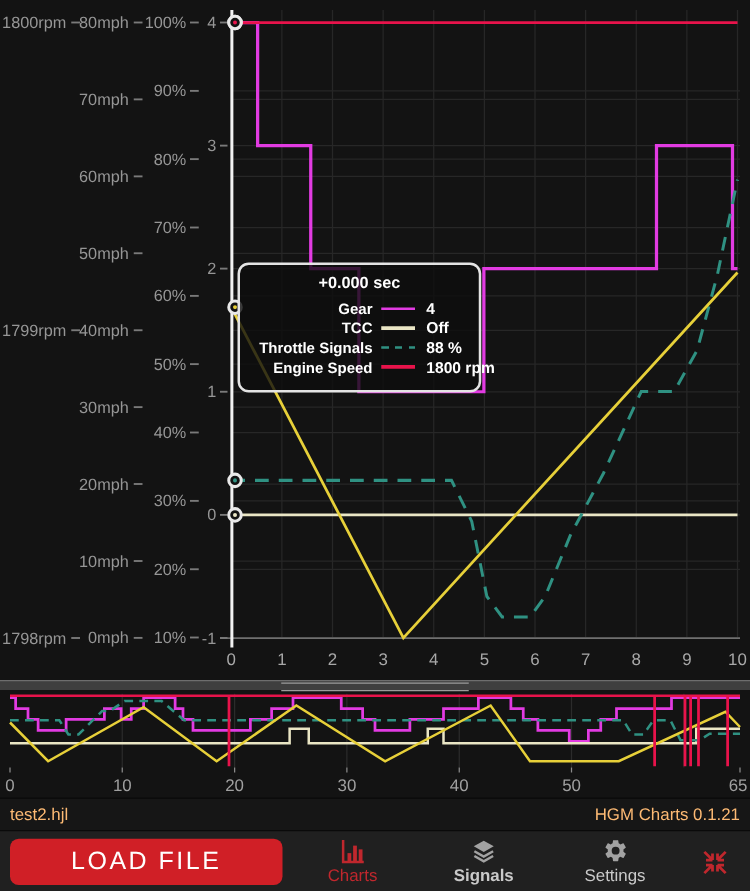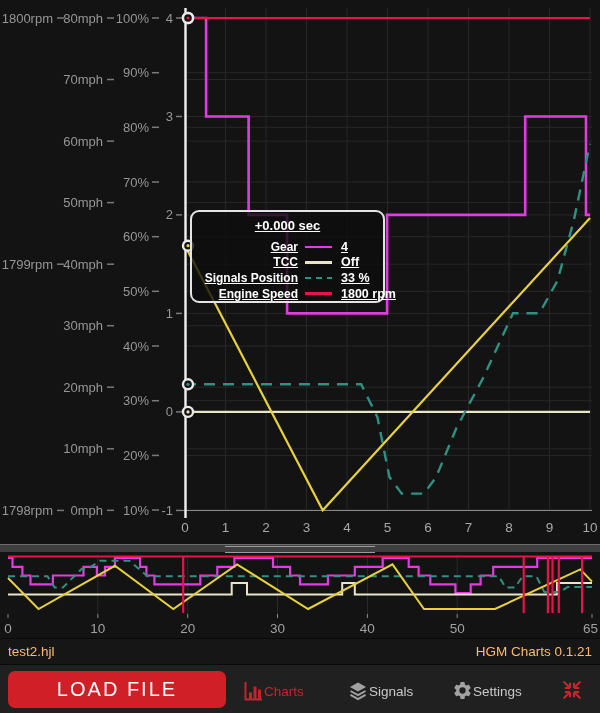--- a/index.html
+++ b/index.html
@@ -2,22 +2,22 @@
 <html><head>
 <meta charset="utf-8">
 <style>
   html,body{margin:0;padding:0;background:#0d0d0d;}
   .app{position:relative;width:600px;height:713px;background:#131313;overflow:hidden;
        font-family:"Liberation Sans",sans-serif;}
   .chart-area{position:absolute;left:0;top:0;width:600px;height:661px;}
   .chart-area svg{display:block;}
   
   .tooltip{position:absolute;left:190px;top:210px;width:195px;box-sizing:border-box;
-    padding:6px 8px 0 8px;border:2px solid #e4e4e4;border-radius:9px;
-    background:rgba(14,14,14,0.80);color:#fff;z-index:5;text-decoration:underline;}
+    padding:6px 8px 11px 8px;border:2px solid #e4e4e4;border-radius:9px;
+    background:rgba(14,14,14,0.80);color:#fff;z-index:5;}
   .tt-title{text-align:center;font-size:13px;font-weight:bold;margin-bottom:6px;}
   .tt-row{display:grid;grid-template-columns:98px 36px 1fr;align-items:center;height:15.6px;}
   .tt-label{font-size:12px;font-weight:bold;text-align:right;white-space:nowrap;}
   .tt-swatch{height:2.6px;width:27px;margin-left:7px;}
   .tt-value{font-size:12.5px;font-weight:bold;text-align:left;padding-left:7px;white-space:nowrap;}
   
   .splitter{position:absolute;left:0;top:544px;width:600px;height:8px;background:#3f3f3f;
     border-top:1px solid #6e6e6e;box-sizing:border-box;cursor:row-resize;}
   .grip{position:absolute;left:225px;top:1px;width:150px;height:5px;
     border-top:1px solid #9c9c9c;border-bottom:1px solid #9c9c9c;}
@@ -27,27 +27,27 @@
   .statusbar{position:absolute;left:0;top:638px;width:600px;height:26px;background:#161616;
     border-top:1px solid #090909;box-sizing:border-box;color:#fdba74;font-size:13.5px;}
   .statusbar .fname{position:absolute;left:8px;top:5px;}
   .statusbar .ver{position:absolute;right:8px;top:5px;}
   
   .toolbar{position:absolute;left:0;top:664px;width:600px;height:49px;background:#202020;
     border-top:1px solid #0a0a0a;box-sizing:border-box;}
   .load-btn{position:absolute;left:8px;top:6px;width:218px;height:37px;background:#d01f26;
     border:none;border-radius:7px;color:#fff;font-family:"Liberation Sans",sans-serif;
     font-size:20px;letter-spacing:2px;cursor:pointer;}
-  .tab{position:absolute;top:5px;width:80px;height:40px;display:flex;flex-direction:row;
+  .tab{position:absolute;top:5px;width:80px;height:40px;display:flex;flex-direction:column;
     align-items:center;justify-content:flex-start;cursor:pointer;}
   .tab .ticon{height:21px;}
   .tab .tlabel{font-size:13.5px;color:#c9c9c9;margin-top:2px;}
   .tab.active .tlabel{color:#c0272d;}
   .tab-charts{left:242px;}
-  .tab-signals{left:347px;}
+  .tab-signals{left:347px;font-weight:bold;}
   .tab-settings{left:452px;}
   .collapse-btn{position:absolute;left:560px;top:13px;width:24px;height:24px;cursor:pointer;}
 </style>
 </head>
 <body>
 
 <div class="app">
 
   <div class="chart-area">
     <svg id="mainsvg" width="600" height="544">
@@ -182,23 +182,23 @@
         <span class="tt-label">Gear</span>
         <span class="tt-swatch" style="background: rgb(226, 59, 226);"></span>
         <span class="tt-value">4</span>
       </div>
       <div class="tt-row">
         <span class="tt-label">TCC</span>
         <span class="tt-swatch" style="background: rgb(234, 230, 197);"></span>
         <span class="tt-value">Off</span>
       </div>
       <div class="tt-row">
-        <span class="tt-label">Signals Position</span>
+        <span class="tt-label">Throttle Signals</span>
         <span class="tt-swatch" style="background: repeating-linear-gradient(90deg, rgb(47, 145, 130) 0px, rgb(47, 145, 130) 6px, transparent 6px, transparent 11px);"></span>
-        <span class="tt-value">33 %</span>
+        <span class="tt-value">88 %</span>
       </div>
       <div class="tt-row">
         <span class="tt-label">Engine Speed</span>
         <span class="tt-swatch" style="background: rgb(232, 19, 75);"></span>
         <span class="tt-value">1800 rpm</span>
       </div>
     </div>
   </div>
 
   <div class="splitter">

